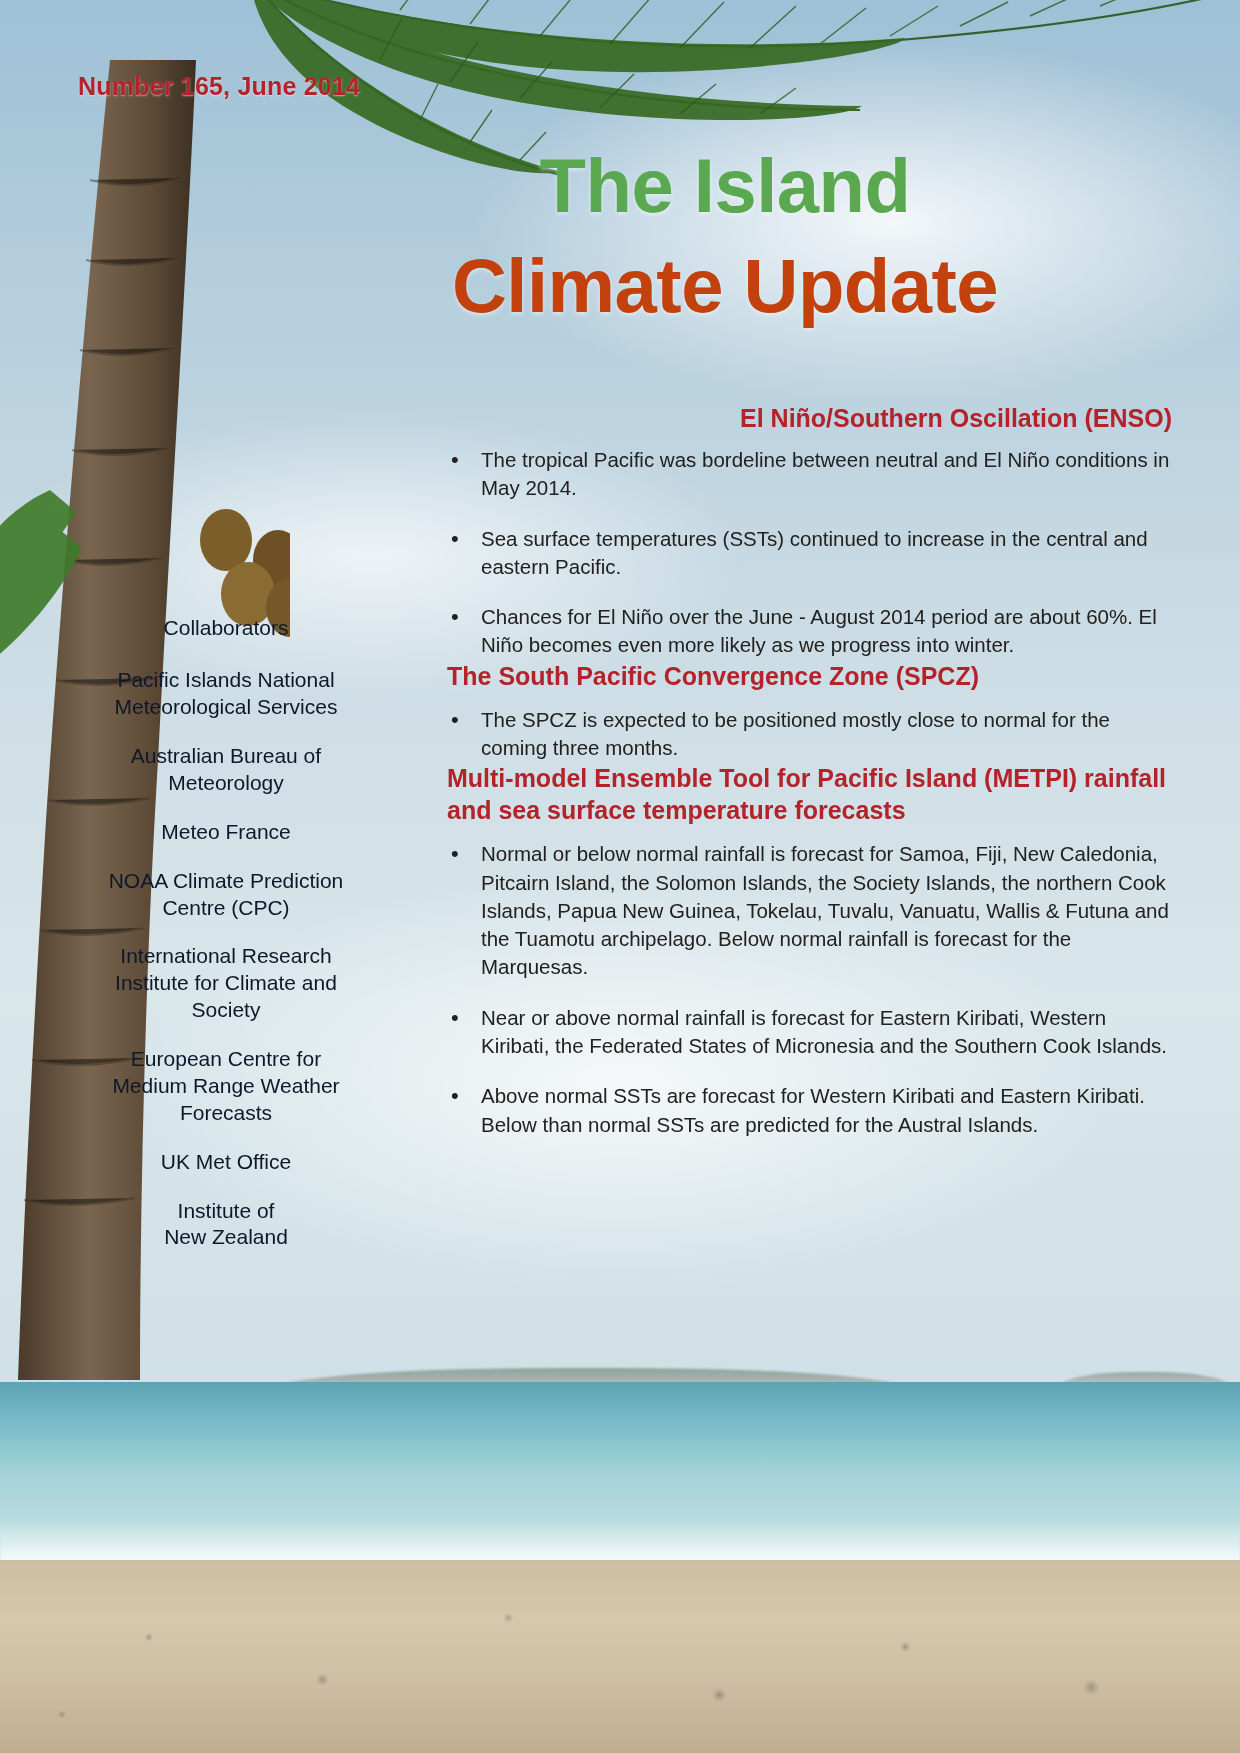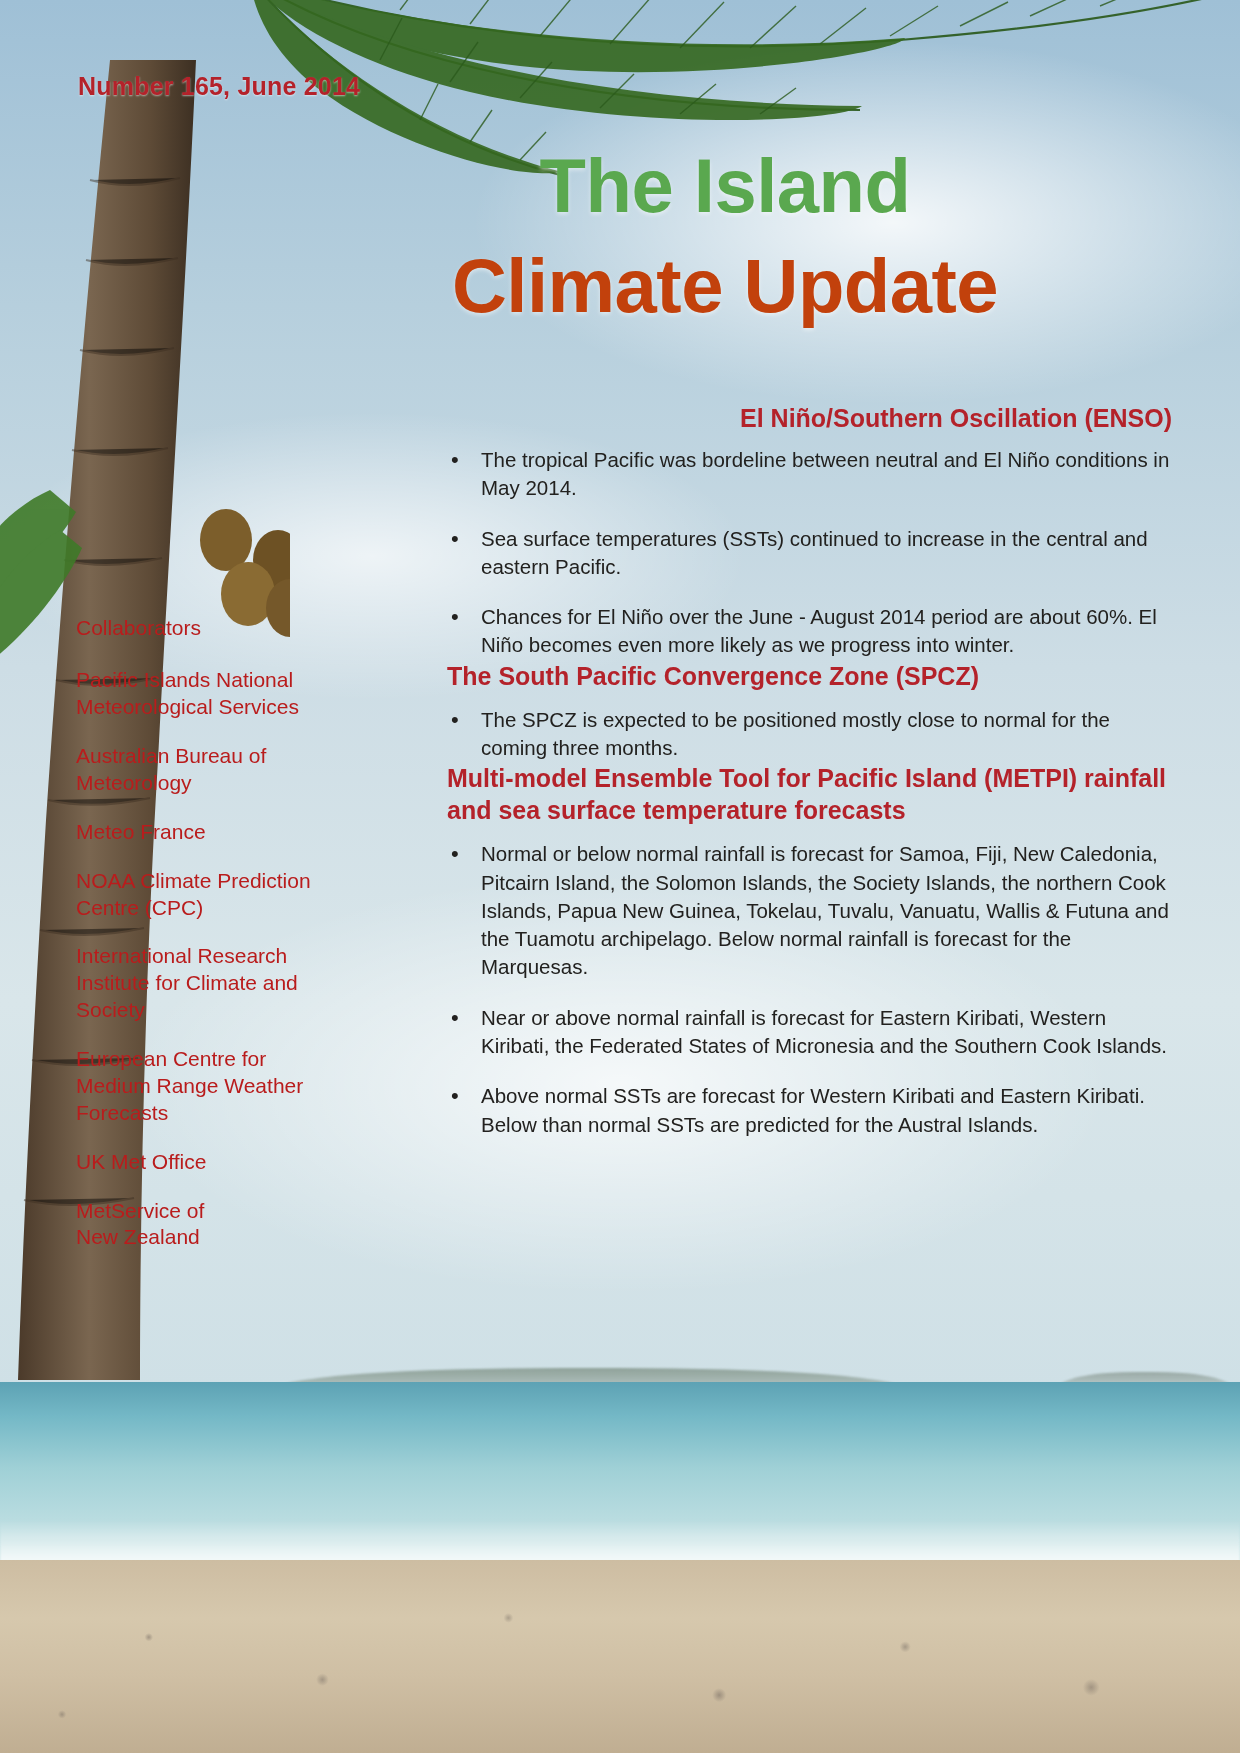--- a/index.html
+++ b/index.html
@@ -147,21 +147,22 @@
     position: absolute;
     left: 4px; top: -1px;
     font-size: 22px;
     color: #22211f;
   }
 
   .collab {
     position: absolute;
     left: 76px; top: 615px;
     width: 300px;
-    color: #b91c1c;
+    color: #0f172a;
+    text-align: center;
   }
   .collab-title {
     font-size: 21px;
     margin-bottom: 26px;
     line-height: 1.25;
   }
   .collab-item {
     font-size: 21px;
     line-height: 1.28;
     margin-bottom: 22px;
@@ -300,21 +301,21 @@
     <div class="collab-item">Meteo France</div>
     <div class="collab-item">NOAA Climate Prediction
 Centre (CPC)</div>
     <div class="collab-item">International Research
 Institute for Climate and
 Society</div>
     <div class="collab-item">European Centre for
 Medium Range Weather
 Forecasts</div>
     <div class="collab-item">UK Met Office</div>
-    <div class="collab-item">MetService of
+    <div class="collab-item">Institute of
 New Zealand</div>
   </div>
 
   <div class="logos">
 
     
     
 
     
     

